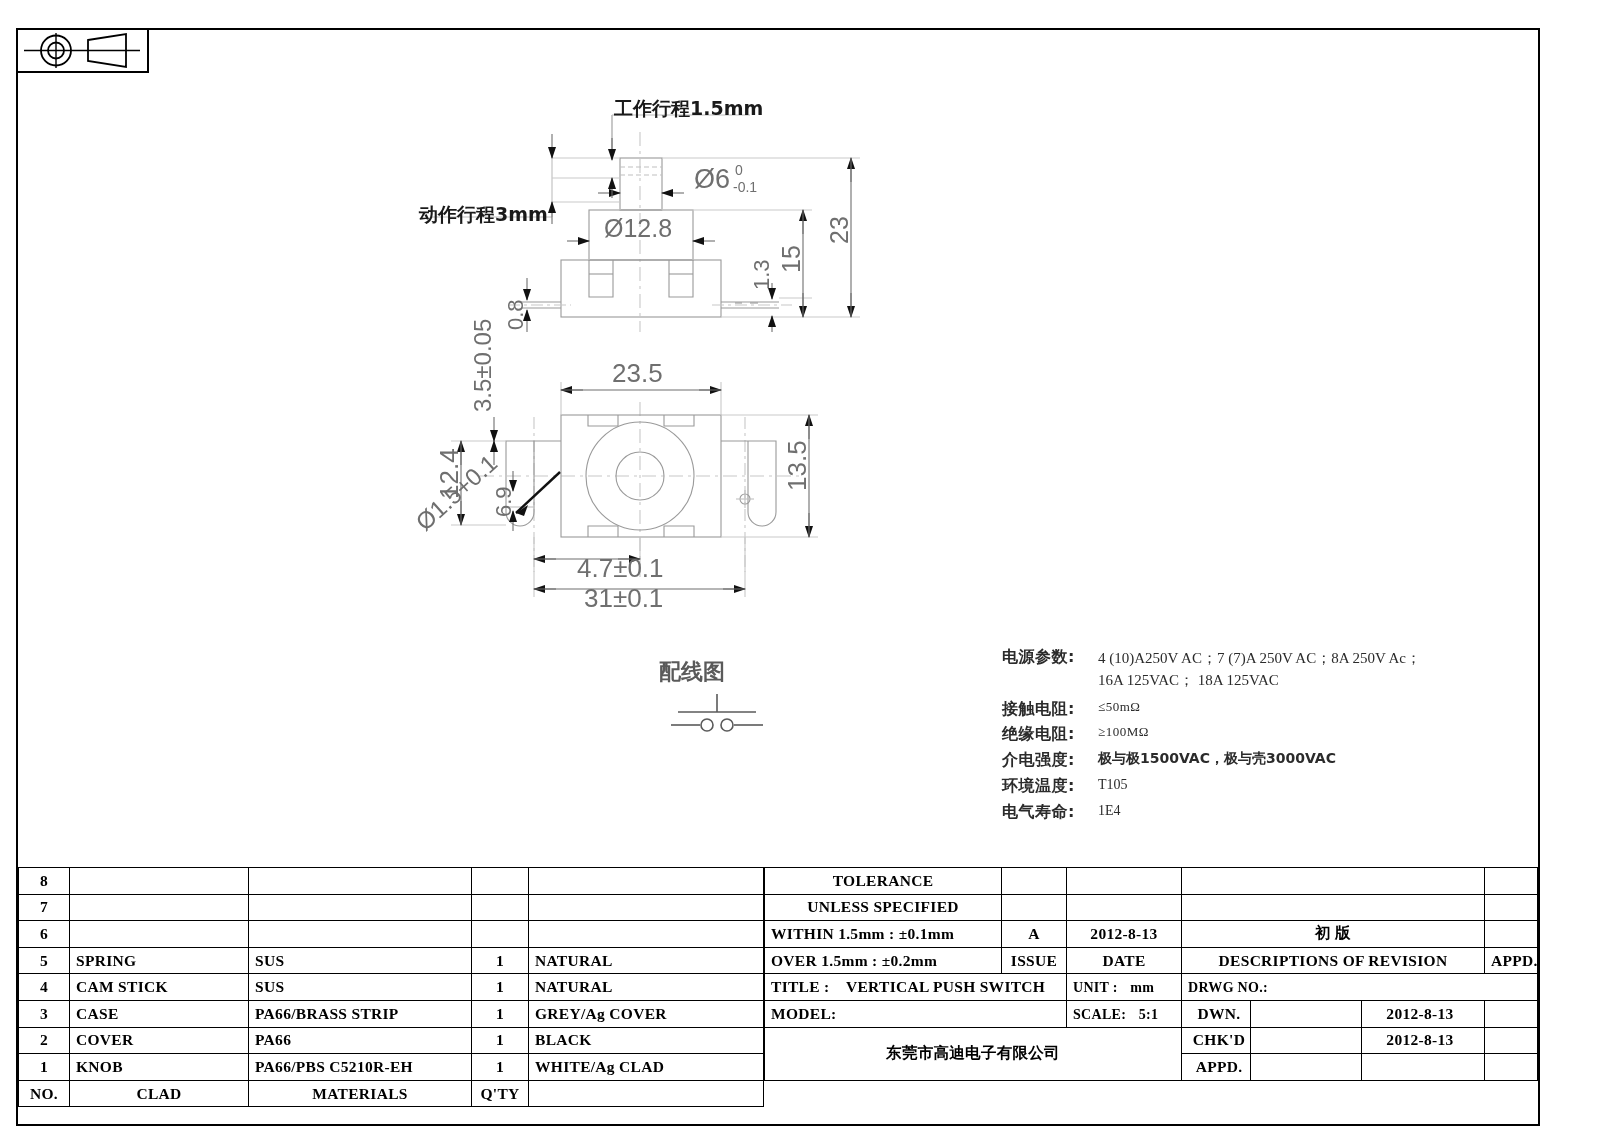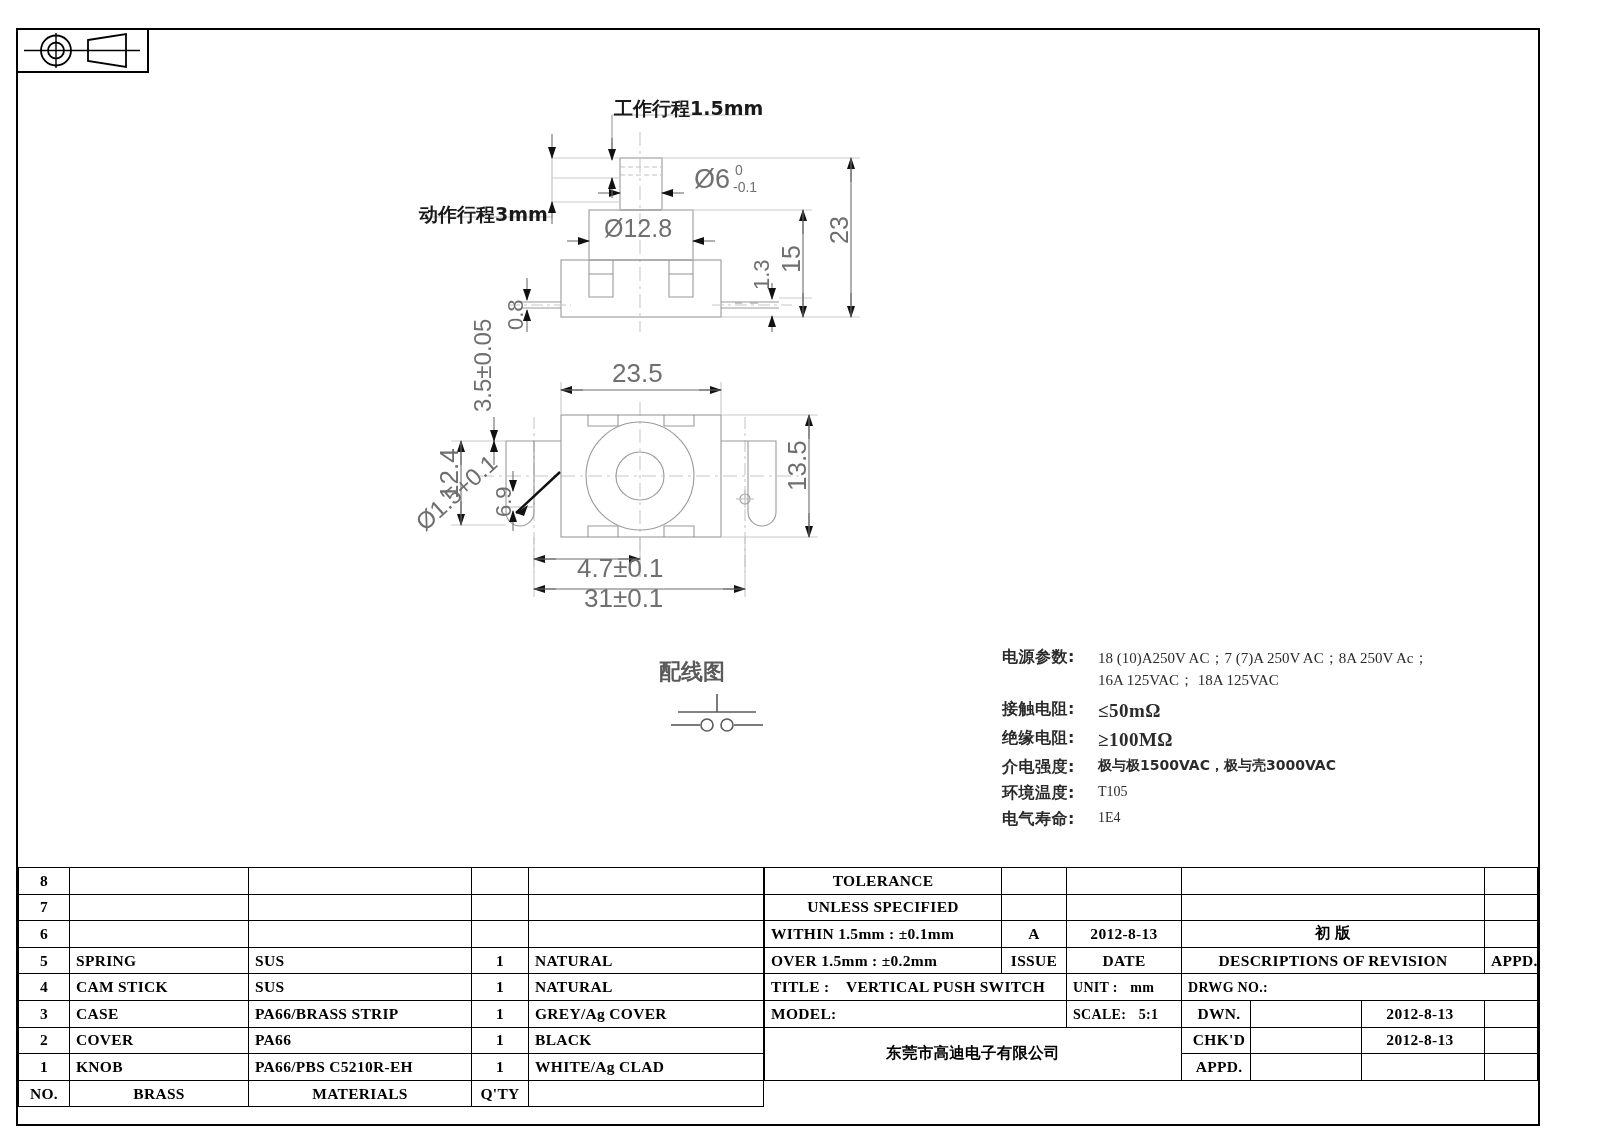--- a/index.html
+++ b/index.html
@@ -28,21 +28,21 @@
   .spec{
     position:absolute;left:980px;top:636px;width:540px;
     font-family:"Liberation Serif", serif;
   }
   .spec-row{display:flex;align-items:flex-start;margin-bottom:8px;line-height:1.12;}
   .spec-key{
     width:96px;flex:0 0 96px;font-size:16px;font-weight:700;letter-spacing:.5px;
     color:#2b2b2b;white-space:nowrap;padding-left:22px;
   }
   .spec-val{font-size:15px;color:#2b2b2b;white-space:nowrap;}
-  .spec-val.big{font-size:19px;font-weight:700;letter-spacing:.5px;}
+  .spec-val.big{font-size:13px;font-weight:400;letter-spacing:.5px;}
   .spec-val.small{font-size:14px;}
   .pw-line{font-size:15px;color:#2b2b2b;white-space:nowrap;line-height:1.45;}
 
   
   .tbl{position:absolute;border-collapse:collapse;table-layout:fixed;}
   .tbl td{
     border:1.6px solid #000;
     font-family:"Liberation Serif", serif;
     font-weight:700;font-size:15.5px;
     padding:0 6px;white-space:nowrap;overflow:hidden;
@@ -304,21 +304,21 @@
 
       <text x="659" y="667" font-size="22" font-weight="700" fill="#5a5a5a">配线图</text>
     </g>
   </svg>
 
   <div class="spec">
 
     <div class="spec-row">
       <div class="spec-key cn">电源参数:</div>
       <div>
-        <div class="pw-line">18 (10)A250V AC；7 (7)A 250V AC；8A 250V Ac；</div>
+        <div class="pw-line">4 (10)A250V AC；7 (7)A 250V AC；8A 250V Ac；</div>
         <div class="pw-line">16A 125VAC； 18A 125VAC</div>
       </div>
     </div>
 
     <div class="spec-row">
       <div class="spec-key cn">接触电阻:</div>
       <div class="spec-val big">≤50mΩ</div>
     </div>
 
     <div class="spec-row">
@@ -395,21 +395,21 @@
     </tr>
     <tr>
       <td class="c-no">1</td>
       <td class="c-part">KNOB</td>
       <td class="c-mat">PA66/PBS C5210R-EH</td>
       <td class="c-qty">1</td>
       <td class="c-rem">WHITE/Ag CLAD</td>
     </tr>
     <tr class="hdr">
       <td class="c-no">NO.</td>
-      <td class="c-part">BRASS</td>
+      <td class="c-part">CLAD</td>
       <td class="c-mat">MATERIALS</td>
       <td class="c-qty">Q'TY</td>
       <td class="c-rem"></td>
     </tr>
   </tbody>
     </table>
 
   <table class="tbl" id="title-block">
 
     <tbody>

